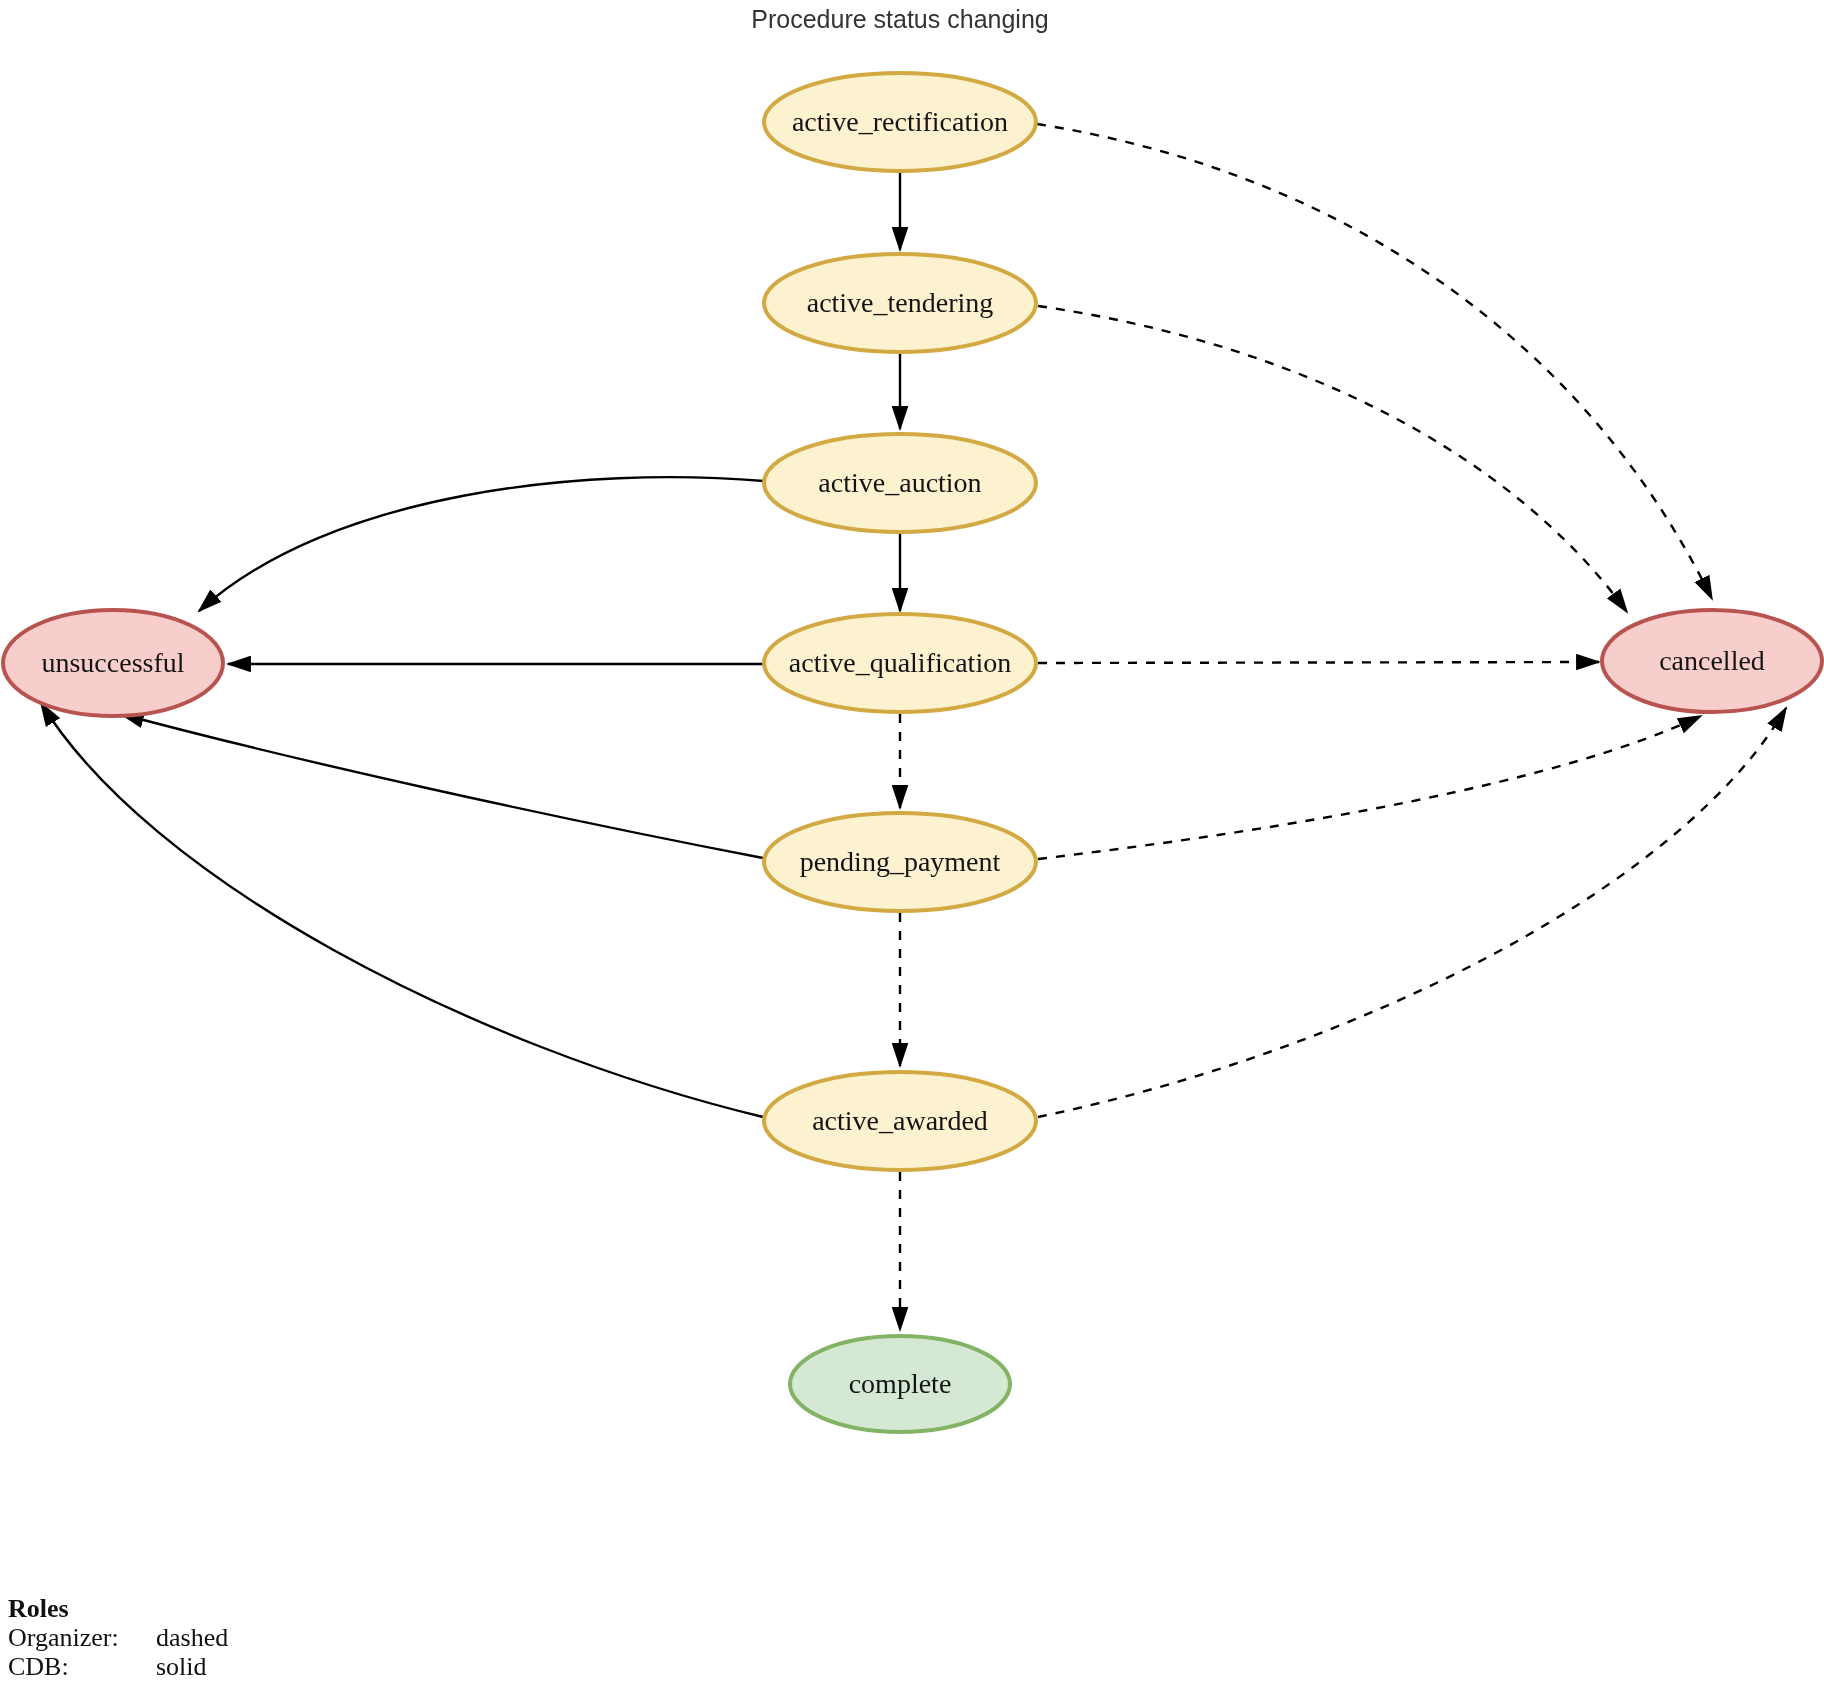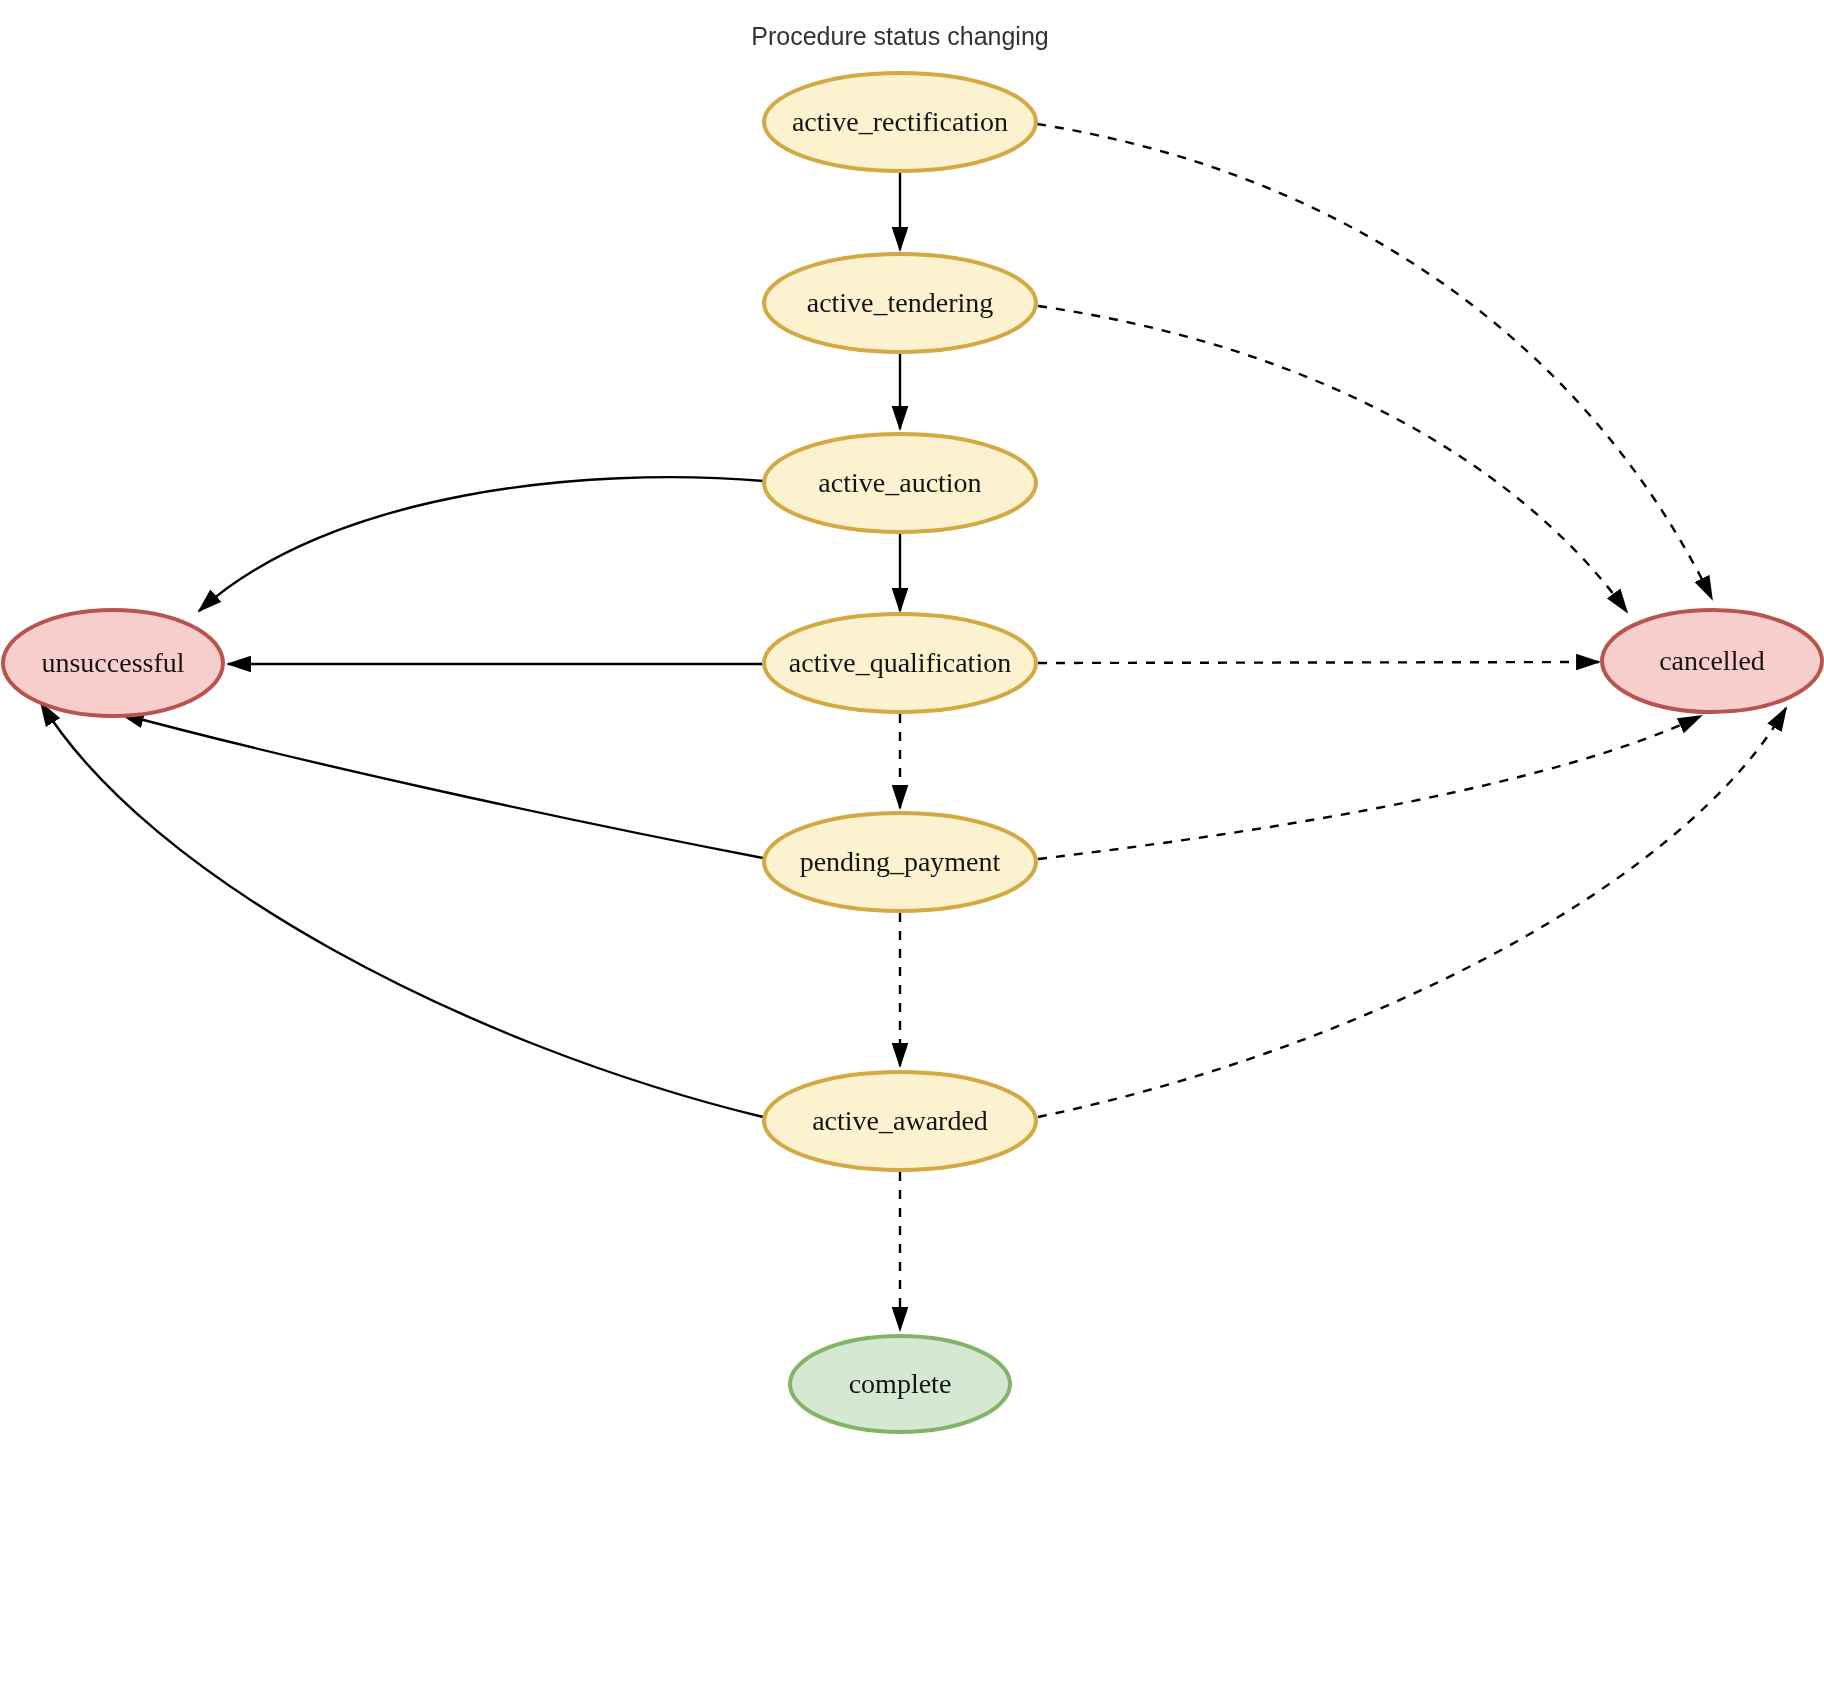--- a/index.html
+++ b/index.html
@@ -10,21 +10,21 @@
   #canvas{position:relative;width:1824px;height:1682px;overflow:hidden;background:#ffffff;}
   #diagram-svg{position:absolute;left:0;top:0;}
   .edge{fill:none;stroke:#000000;stroke-width:2.4px;}
   .edge.dashed{stroke-dasharray:9 9;}
   .node-ellipse{stroke-width:4px;}
   .node-label{
     font-family:"Liberation Serif",serif;
     font-size:28px;fill:#141414;text-anchor:middle;
   }
   #title{
-    position:absolute;top:22px;left:900px;transform:translateX(-50%);
+    position:absolute;top:5px;left:900px;transform:translateX(-50%);
     font-family:"Liberation Sans",sans-serif;font-size:25px;color:#333333;
     white-space:nowrap;
     text-align:right;
   }
   #legend{
     position:absolute;left:8px;top:1594px;
     font-family:"Liberation Serif",serif;font-size:26px;color:#111111;
     line-height:29px;
   }
   #legend .heading{font-weight:bold;}
@@ -94,14 +94,25 @@
         </g>
         <g>
           <ellipse cx="1712" cy="661" rx="110" ry="51" fill="#F8CECC" stroke="#B85450" class="node-ellipse"></ellipse>
           <text x="1712" y="670" class="node-label">cancelled</text>
         </g>
       </g>
   </svg>
 
   <div id="title">Procedure status changing</div>
 
+  <div id="legend">
+    <div class="heading">Roles</div>
+    <div class="row">
+      <span class="role">Organizer:</span>
+      <span class="style">dashed</span>
+    </div>
+    <div class="row">
+      <span class="role">CDB:</span>
+      <span class="style">solid</span>
+    </div>
+  </div>
 
 </div>
 
 </body></html>

